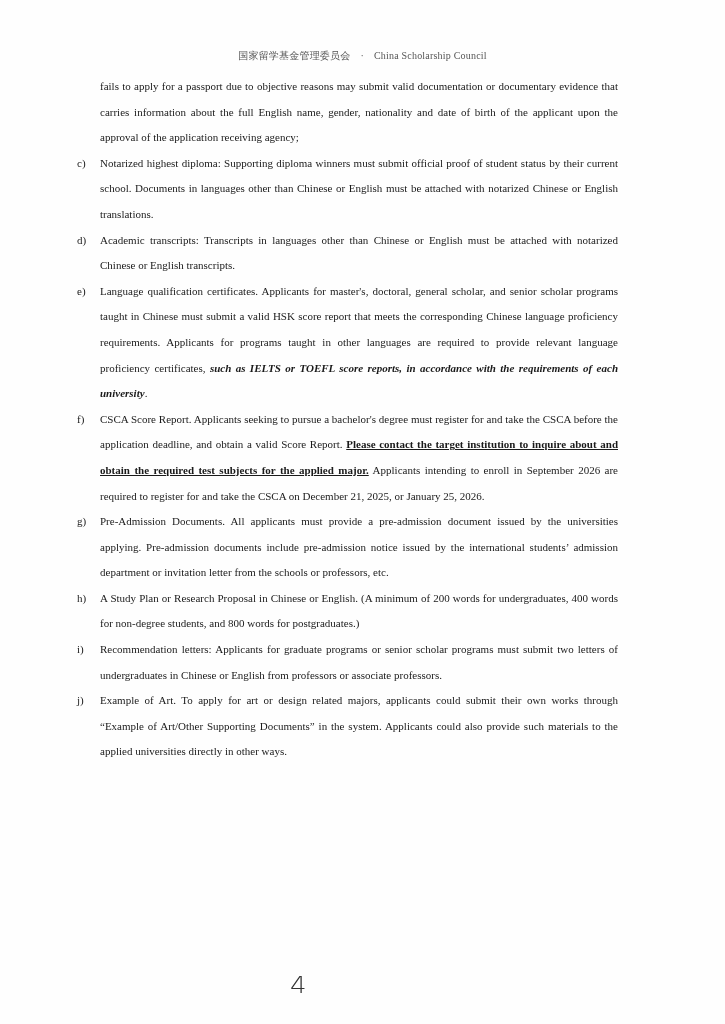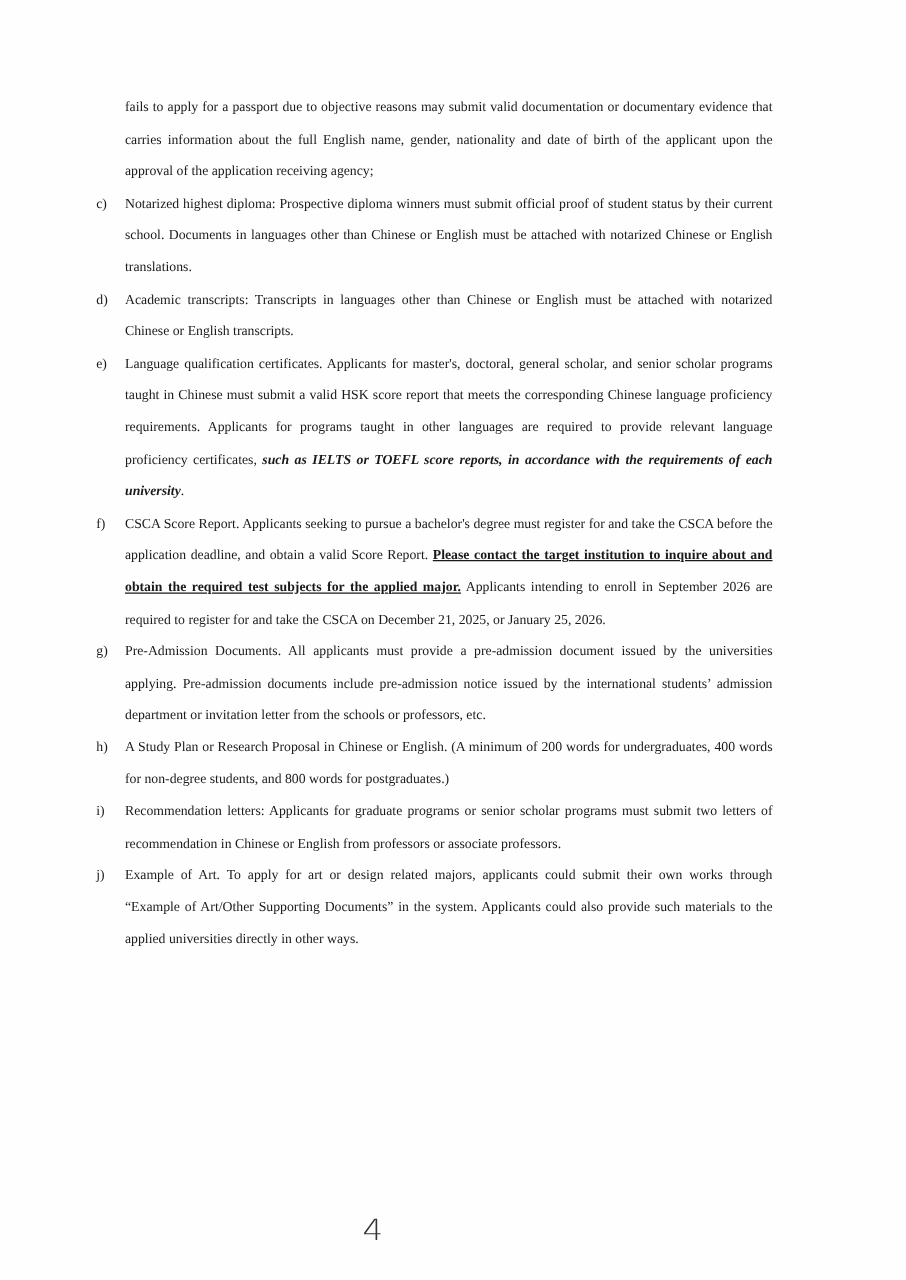--- a/index.html
+++ b/index.html
@@ -22,27 +22,30 @@
   .ul { text-decoration: underline; font-weight: bold; }
   .pagenum {
     position: absolute; top: 970px; left: 290px; width: 30px; font-size: 26px; color: #333;
     font-family: "DejaVu Sans", sans-serif; font-weight: 200; transform: scaleY(0.9);
   }
 </style>
 </head>
 <body>
 
 <div class="page">
+  <div class="header">
+    <span>国家留学基金管理委员会</span><span class="sep">·</span><span>China Scholarship Council</span>
+  </div>
 
   <div class="content">
     <p class="para">fails to apply for a passport due to objective reasons may submit valid documentation or documentary evidence that carries information about the full English name, gender, nationality and date of birth of the applicant upon the approval of the application receiving agency;</p>
 
     <div class="item">
       <span class="lbl">c)</span>
-      <p>Notarized highest diploma: Prospective diploma winners must submit official proof of student status by their current school. Documents in languages other than Chinese or English must be attached with notarized Chinese or English translations.</p>
+      <p>Notarized highest diploma: Supporting diploma winners must submit official proof of student status by their current school. Documents in languages other than Chinese or English must be attached with notarized Chinese or English translations.</p>
     </div>
 
     <div class="item">
       <span class="lbl">d)</span>
       <p>Academic transcripts: Transcripts in languages other than Chinese or English must be attached with notarized Chinese or English transcripts.</p>
     </div>
 
     <div class="item">
       <span class="lbl">e)</span>
       <p><span>Language qualification certificates. Applicants for master's, doctoral, general scholar, and senior scholar programs taught in Chinese must submit a valid HSK score report that meets the corresponding Chinese language proficiency requirements. Applicants for programs taught in other languages are required to provide relevant language proficiency certificates, </span><b>such as IELTS or TOEFL score reports, in accordance with the requirements of each university</b><span>.</span></p>
@@ -58,21 +61,21 @@
       <p>Pre-Admission Documents. All applicants must provide a pre-admission document issued by the universities applying. Pre-admission documents include pre-admission notice issued by the international students’ admission department or invitation letter from the schools or professors, etc.</p>
     </div>
 
     <div class="item">
       <span class="lbl">h)</span>
       <p>A Study Plan or Research Proposal in Chinese or English. (A minimum of 200 words for undergraduates, 400 words for non-degree students, and 800 words for postgraduates.)</p>
     </div>
 
     <div class="item">
       <span class="lbl">i)</span>
-      <p>Recommendation letters: Applicants for graduate programs or senior scholar programs must submit two letters of recommendation in Chinese or English from professors or associate professors.</p>
+      <p>Recommendation letters: Applicants for graduate programs or senior scholar programs must submit two letters of undergraduates in Chinese or English from professors or associate professors.</p>
     </div>
 
     <div class="item">
       <span class="lbl">j)</span>
       <p>Example of Art. To apply for art or design related majors, applicants could submit their own works through “Example of Art/Other Supporting Documents” in the system. Applicants could also provide such materials to the applied universities directly in other ways.</p>
     </div>
   </div>
 
   <div class="pagenum">4</div>
 </div>

